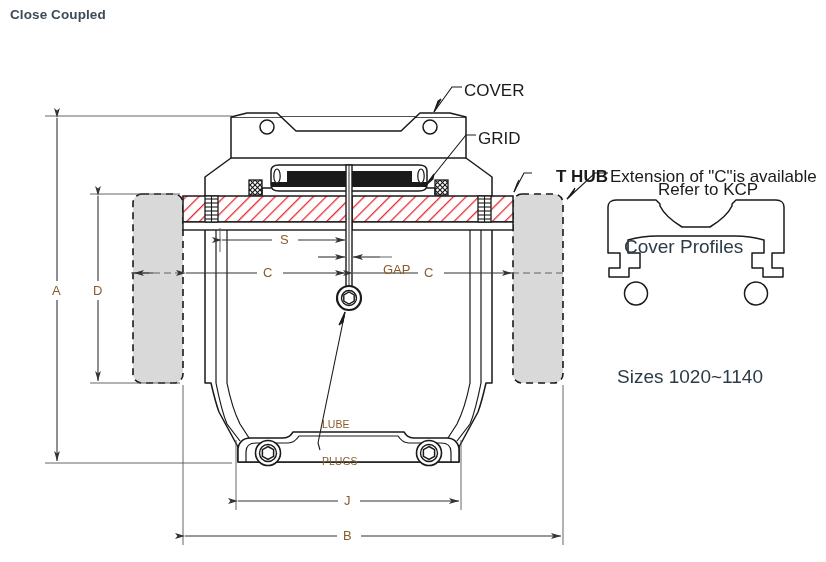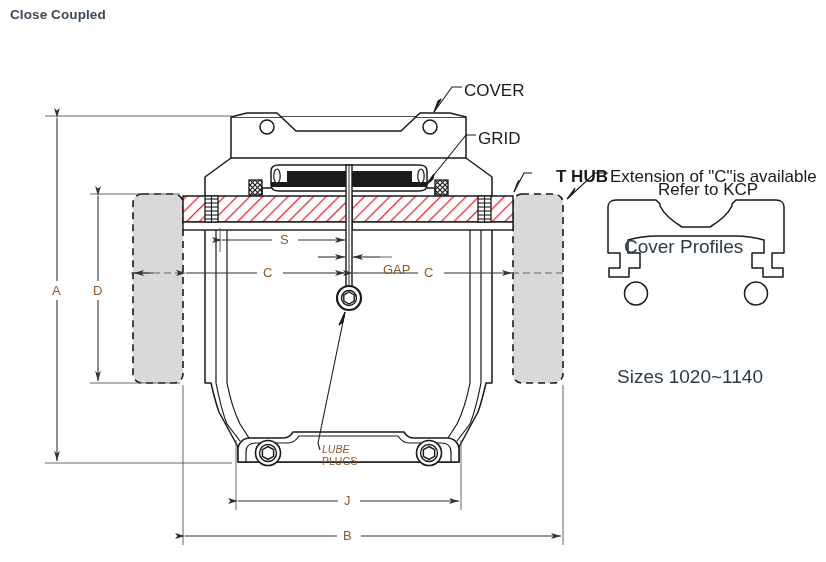--- a/index.html
+++ b/index.html
@@ -282,17 +282,17 @@
 <div class="lbl dim-letter" style="left:263px;top:265px;">C</div>
 <div class="lbl dim-letter" style="left:424px;top:265px;">C</div>
 <div class="lbl dim-letter" style="left:344px;top:493px;">J</div>
 <div class="lbl dim-letter" style="left:343px;top:528px;">B</div>
 
 <div class="lbl note" style="left:464px;top:80px;">COVER</div>
 <div class="lbl note" style="left:478px;top:128px;text-align:center;">GRID</div>
 <div class="lbl note" style="left:556px;top:166px;font-weight:bold;">T HUB</div>
 <div class="lbl note" style="left:610px;top:166px;">Extension of "C"is available</div>
 <div class="lbl note" style="left:610px;top:179px;margin-left:48px;">Refer to KCP</div>
-<div class="lbl note-sm" style="left:322px;top:444px;font-style:italic;">LUBE</div>
+<div class="lbl note-sm" style="left:322px;top:419px;">LUBE</div>
 <div class="lbl note-sm" style="left:322px;top:456px;">PLUGS</div>
 
 <div class="lbl cp-title" style="left:624px;top:236px;">Cover Profiles</div>
 <div class="lbl cp-sizes" style="left:617px;top:366px;text-align:center;">Sizes 1020~1140</div>
 
 </body></html>

